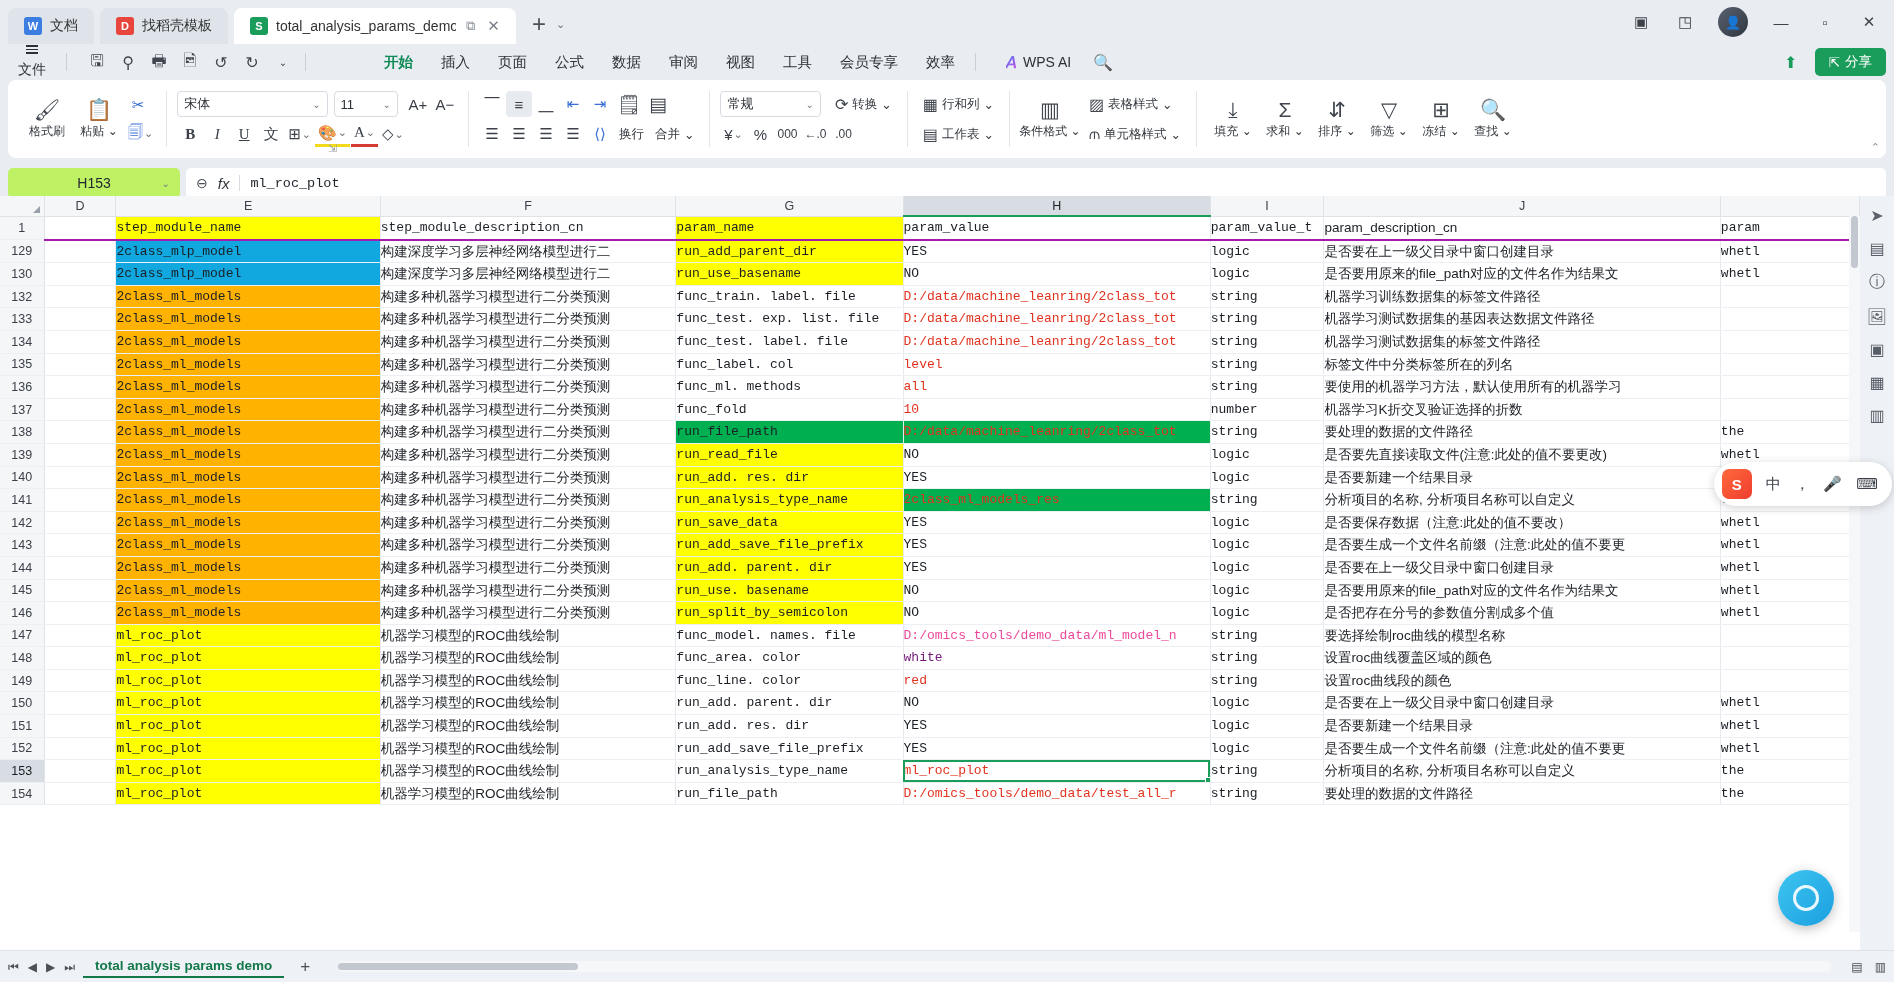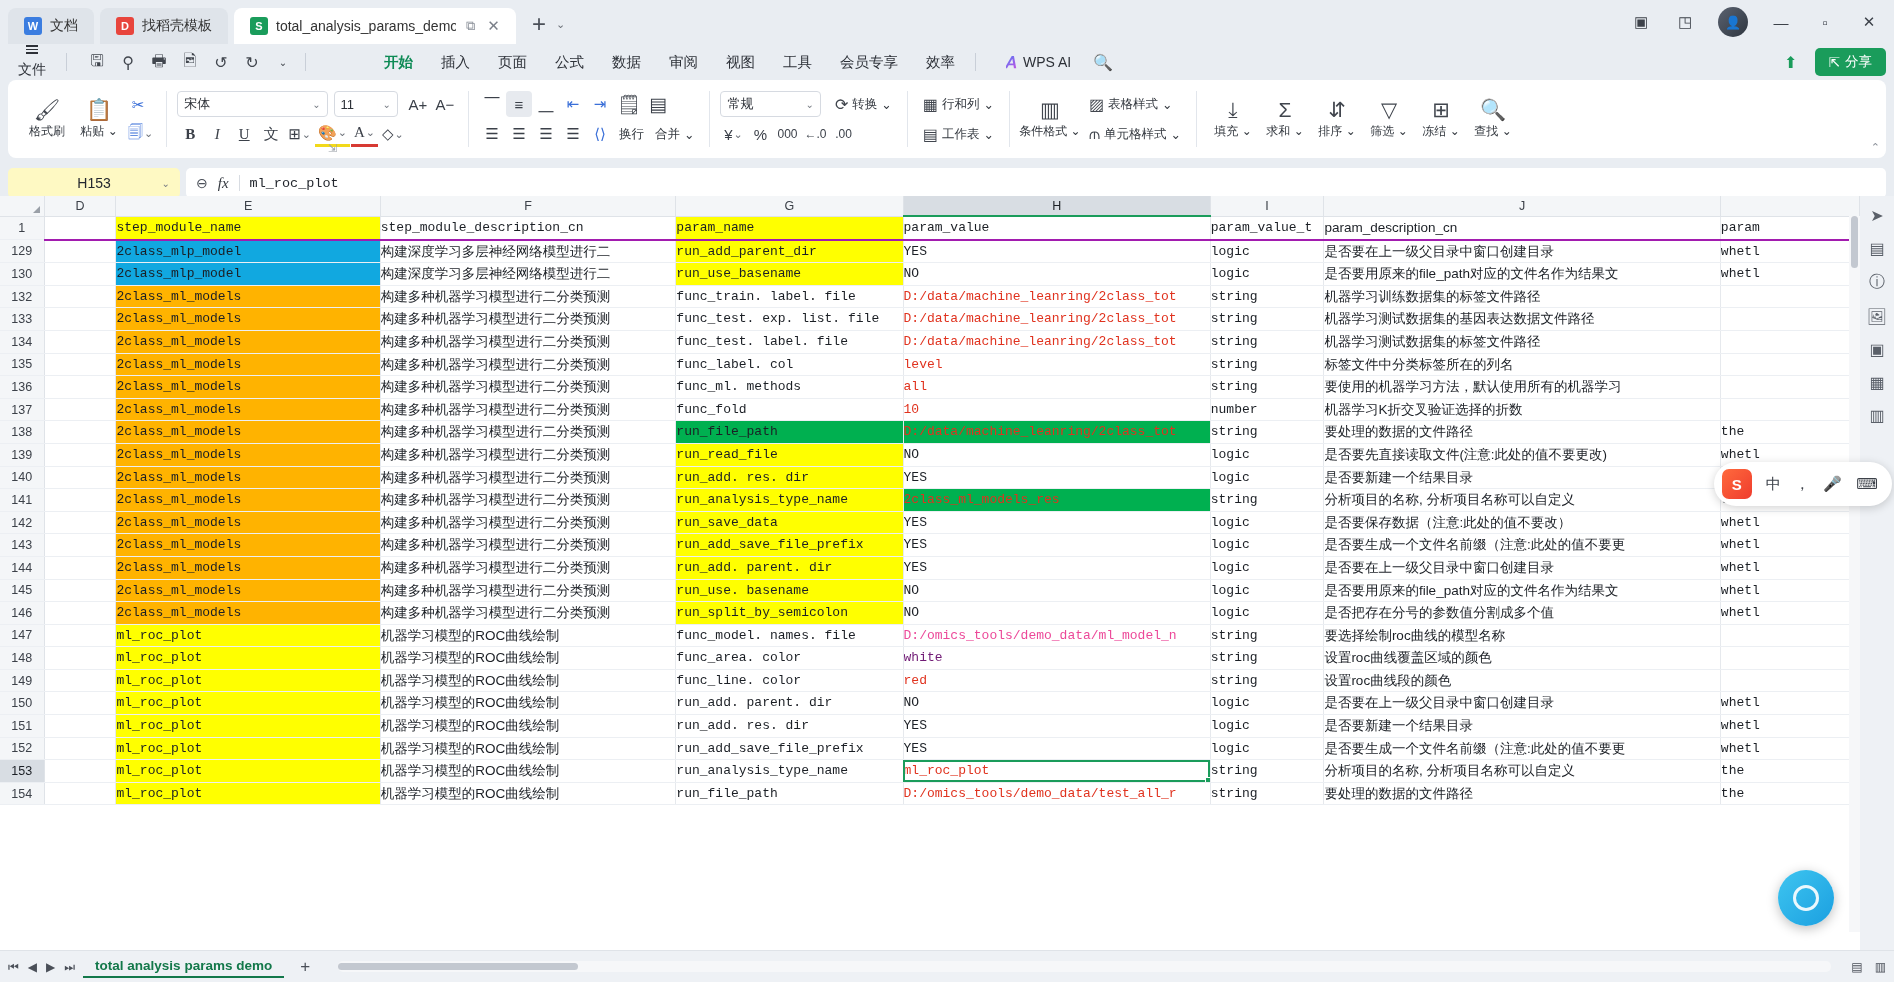--- a/index.html
+++ b/index.html
@@ -136,33 +136,33 @@
     position: absolute; right: 6px; bottom: 4px; font-size: 11px; color: #8b9099;
   }
   .dialog-launcher { position: absolute; font-size: 11px; color: #9aa0a8; }
 
   
   .formulabar {
     height: 38px; margin: 6px 8px 0 8px; display: flex;
     align-items: center; gap: 6px;
   }
   .namebox {
-    width: 172px; height: 30px; background: #fef9c3; border-radius: 5px;
+    width: 172px; height: 30px; background: #bef264; border-radius: 5px;
     display: flex; align-items: center; justify-content: center;
     position: relative; font-size: 14px; color: #23272e;
     font-family: "Liberation Sans", sans-serif;
   }
   .namebox .cv { position: absolute; right: 10px; font-size: 10px; color: #767b83; }
   .fxbox {
     flex: 1; height: 30px; background: #fff; border-radius: 5px;
     display: flex; align-items: center; gap: 10px; padding: 0 10px;
     font-size: 14px; color: #23272e;
   }
   .fxbox .zoomic { color: #4a4f58; font-size: 14px; }
-  .fxbox .fx { font-style: italic; font-family: Liberation Serif, serif; color: #33383f; font-size: 15px;}
+  .fxbox .fx { font-style: italic; font-family: Liberation Sans, sans-serif; color: #33383f; font-size: 15px;}
   .fxbox .divider { width: 1px; height: 16px; background: #d8dce2; }
   .fxval { font-family: "Liberation Mono", monospace; font-size: 13.5px; }
 
   
   .gridwrap {
     position: absolute; left: 0; right: 34px; top: 196px; bottom: 32px;
     background: #fff; overflow: hidden;
   }
   table.grid { border-collapse: collapse; table-layout: fixed; width: 100%; }
   table.grid td, table.grid th { padding: 0; }

